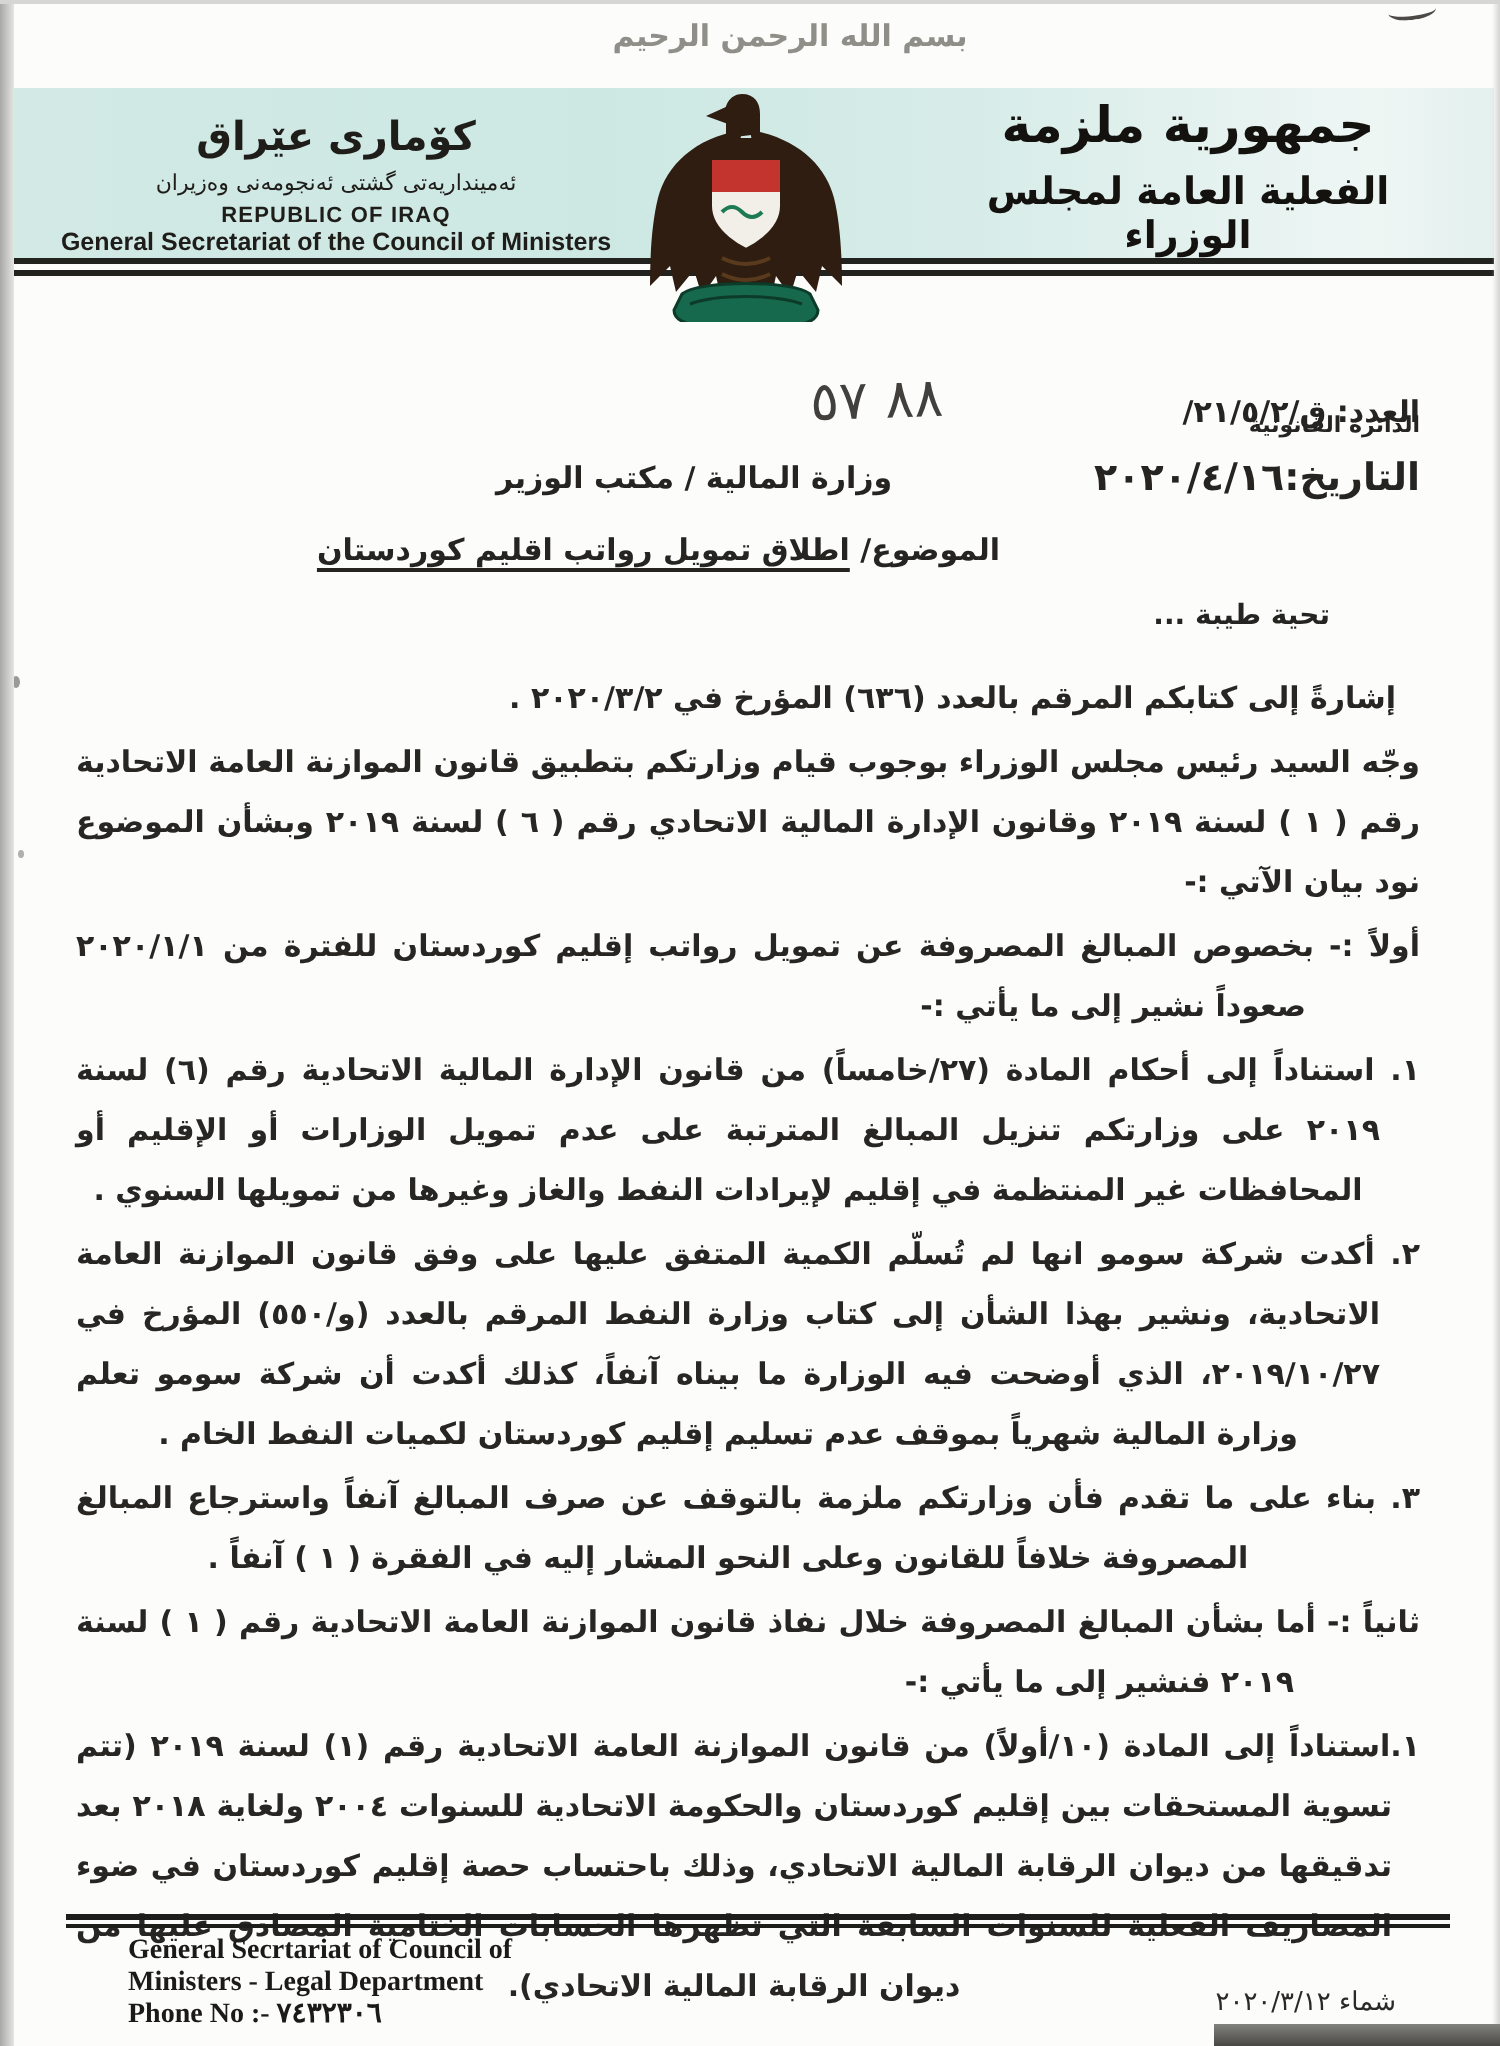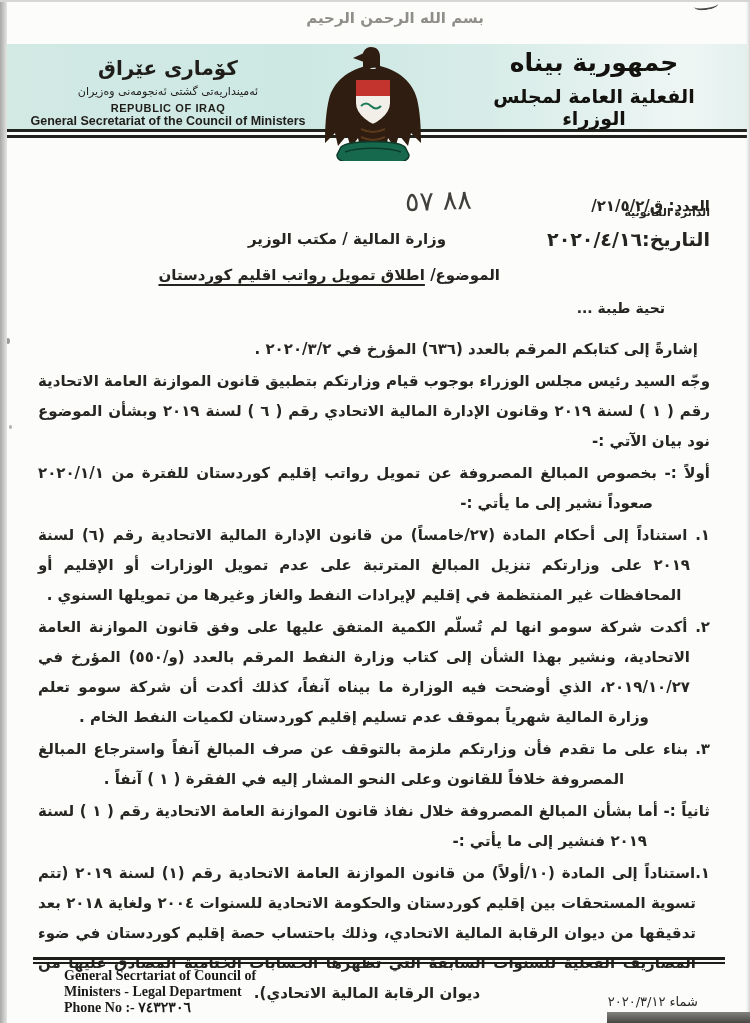--- a/index.html
+++ b/index.html
@@ -77,21 +77,21 @@
   <div class="speck1"></div>
   <div class="speck2"></div>
 
   <div class="bismillah rtl">بسم الله الرحمن الرحيم</div>
 
   <div class="band"></div>
   <div class="rule-a"></div>
   <div class="rule-b"></div>
 
   <div class="header-right">
-    <div class="callig1">جمهورية بيناه</div>
+    <div class="callig1">جمهورية ملزمة</div>
     <div class="callig2">الفعلية العامة لمجلس الوزراء</div>
   </div>
 
   <div class="header-left">
     <div class="kurdish1">کۆماری عێراق</div>
     <div class="kurdish2">ئەمینداریەتی گشتی ئەنجومەنی وەزیران</div>
     <div class="eng1">REPUBLIC OF IRAQ</div>
     <div class="eng2">General Secretariat of the Council of Ministers</div>
   </div>
 

